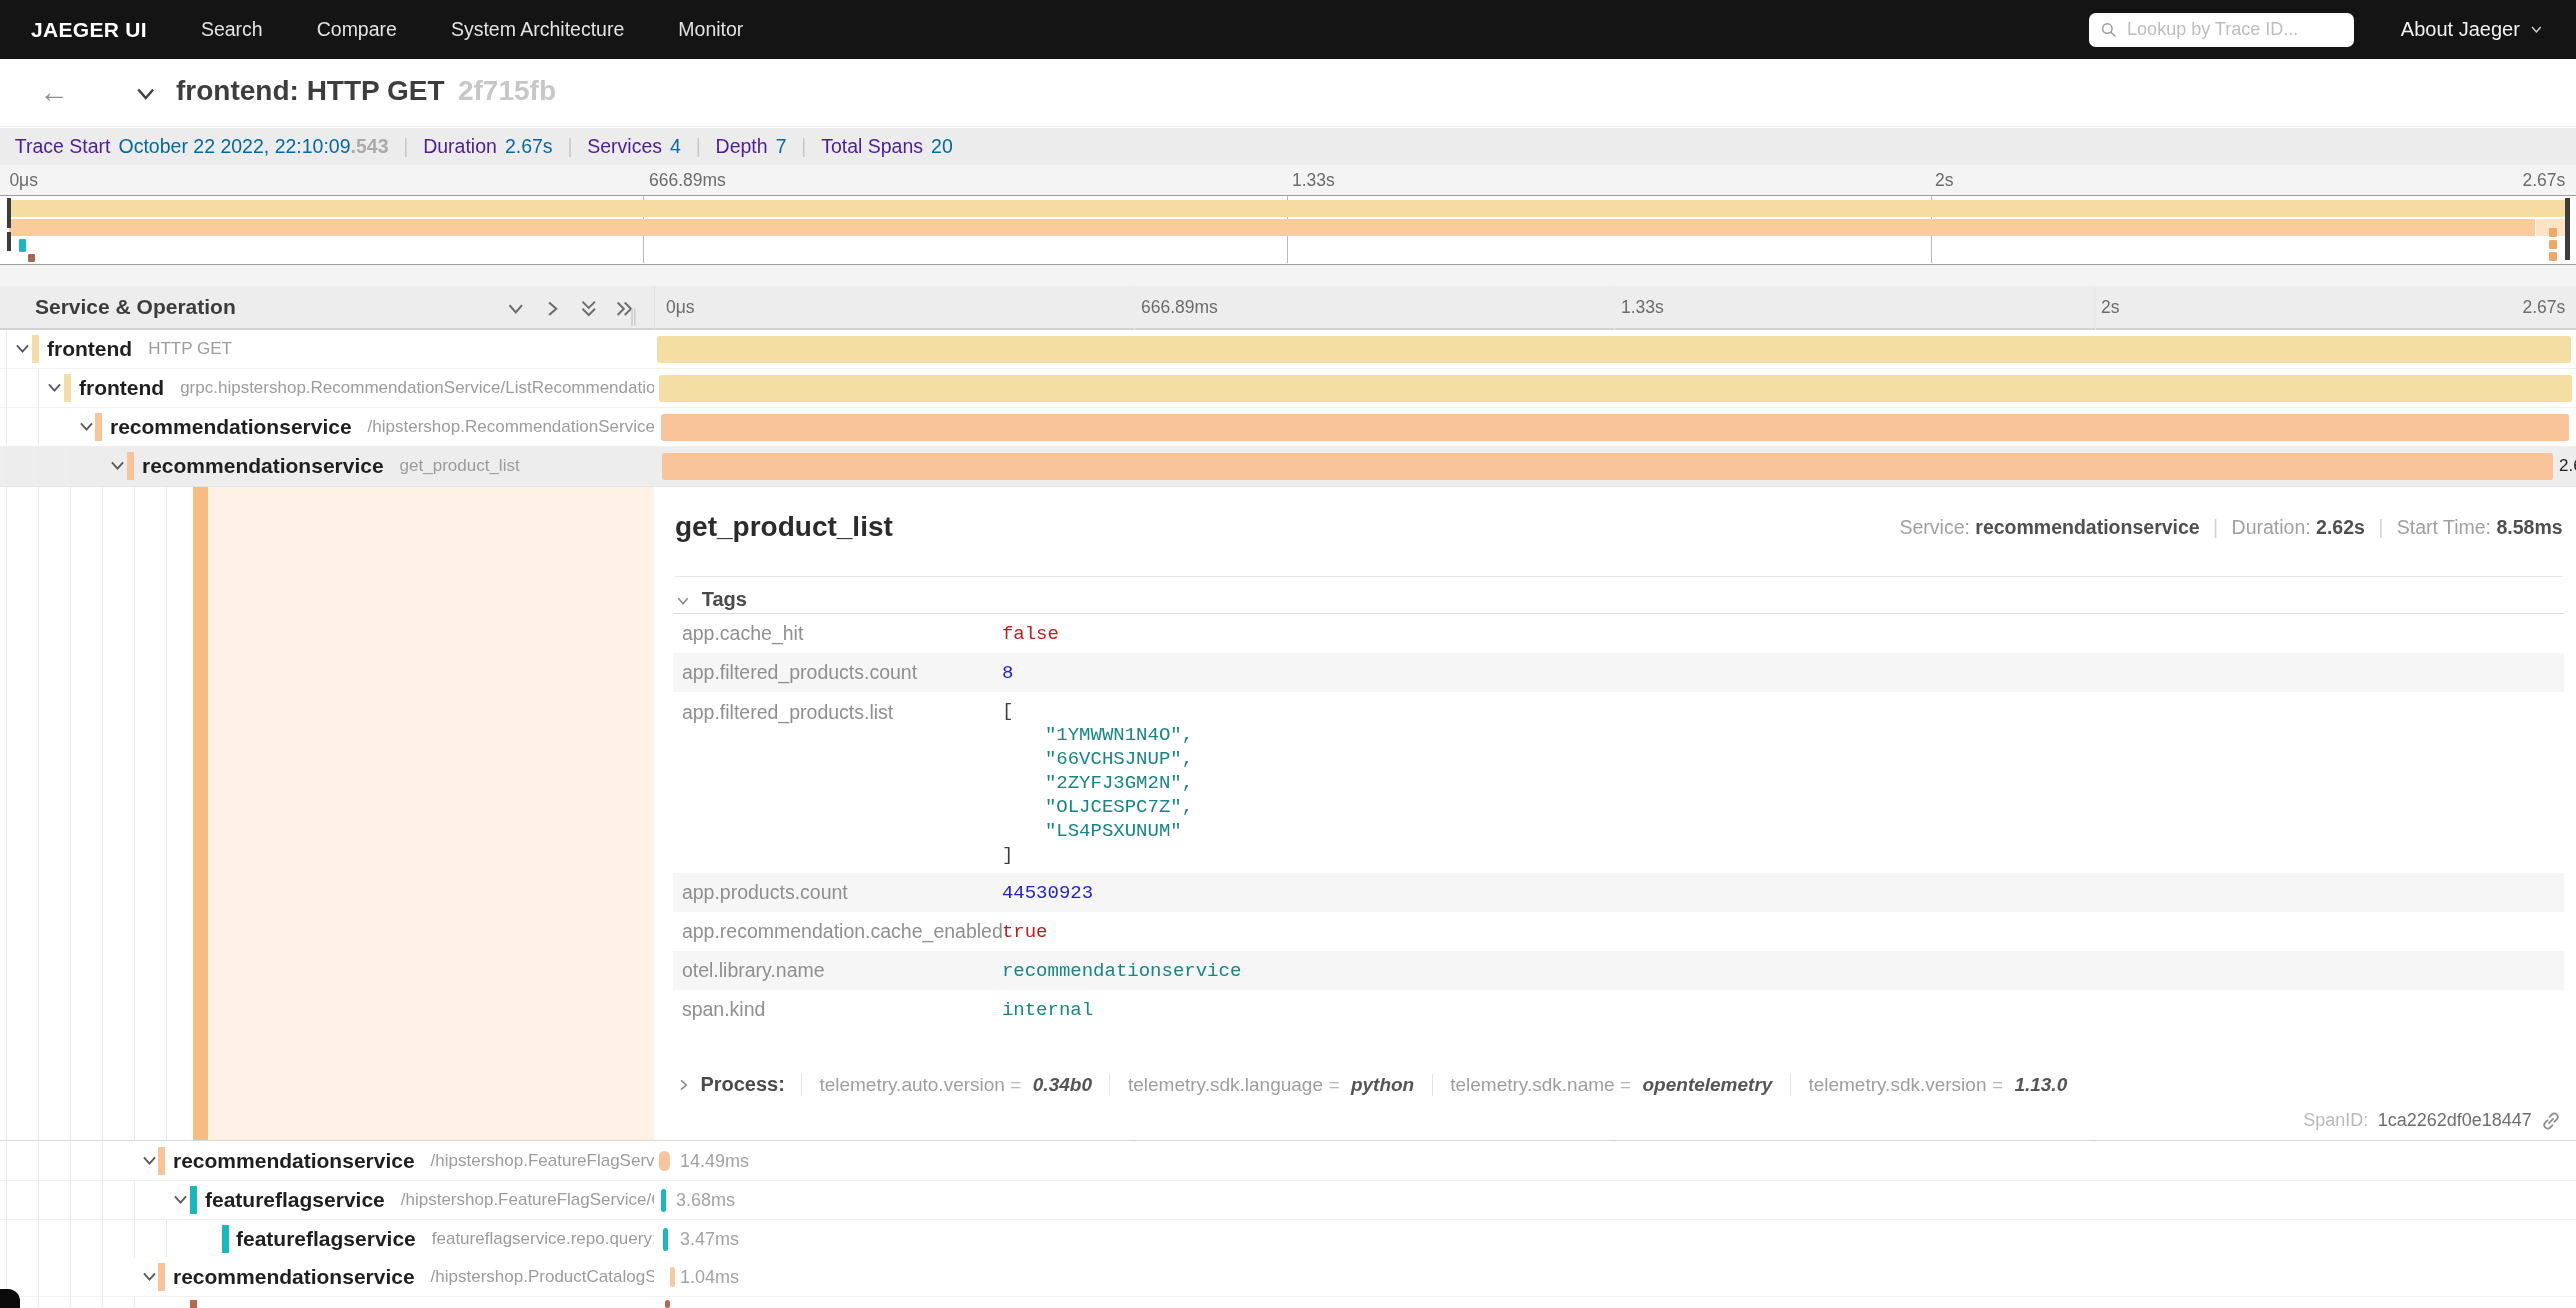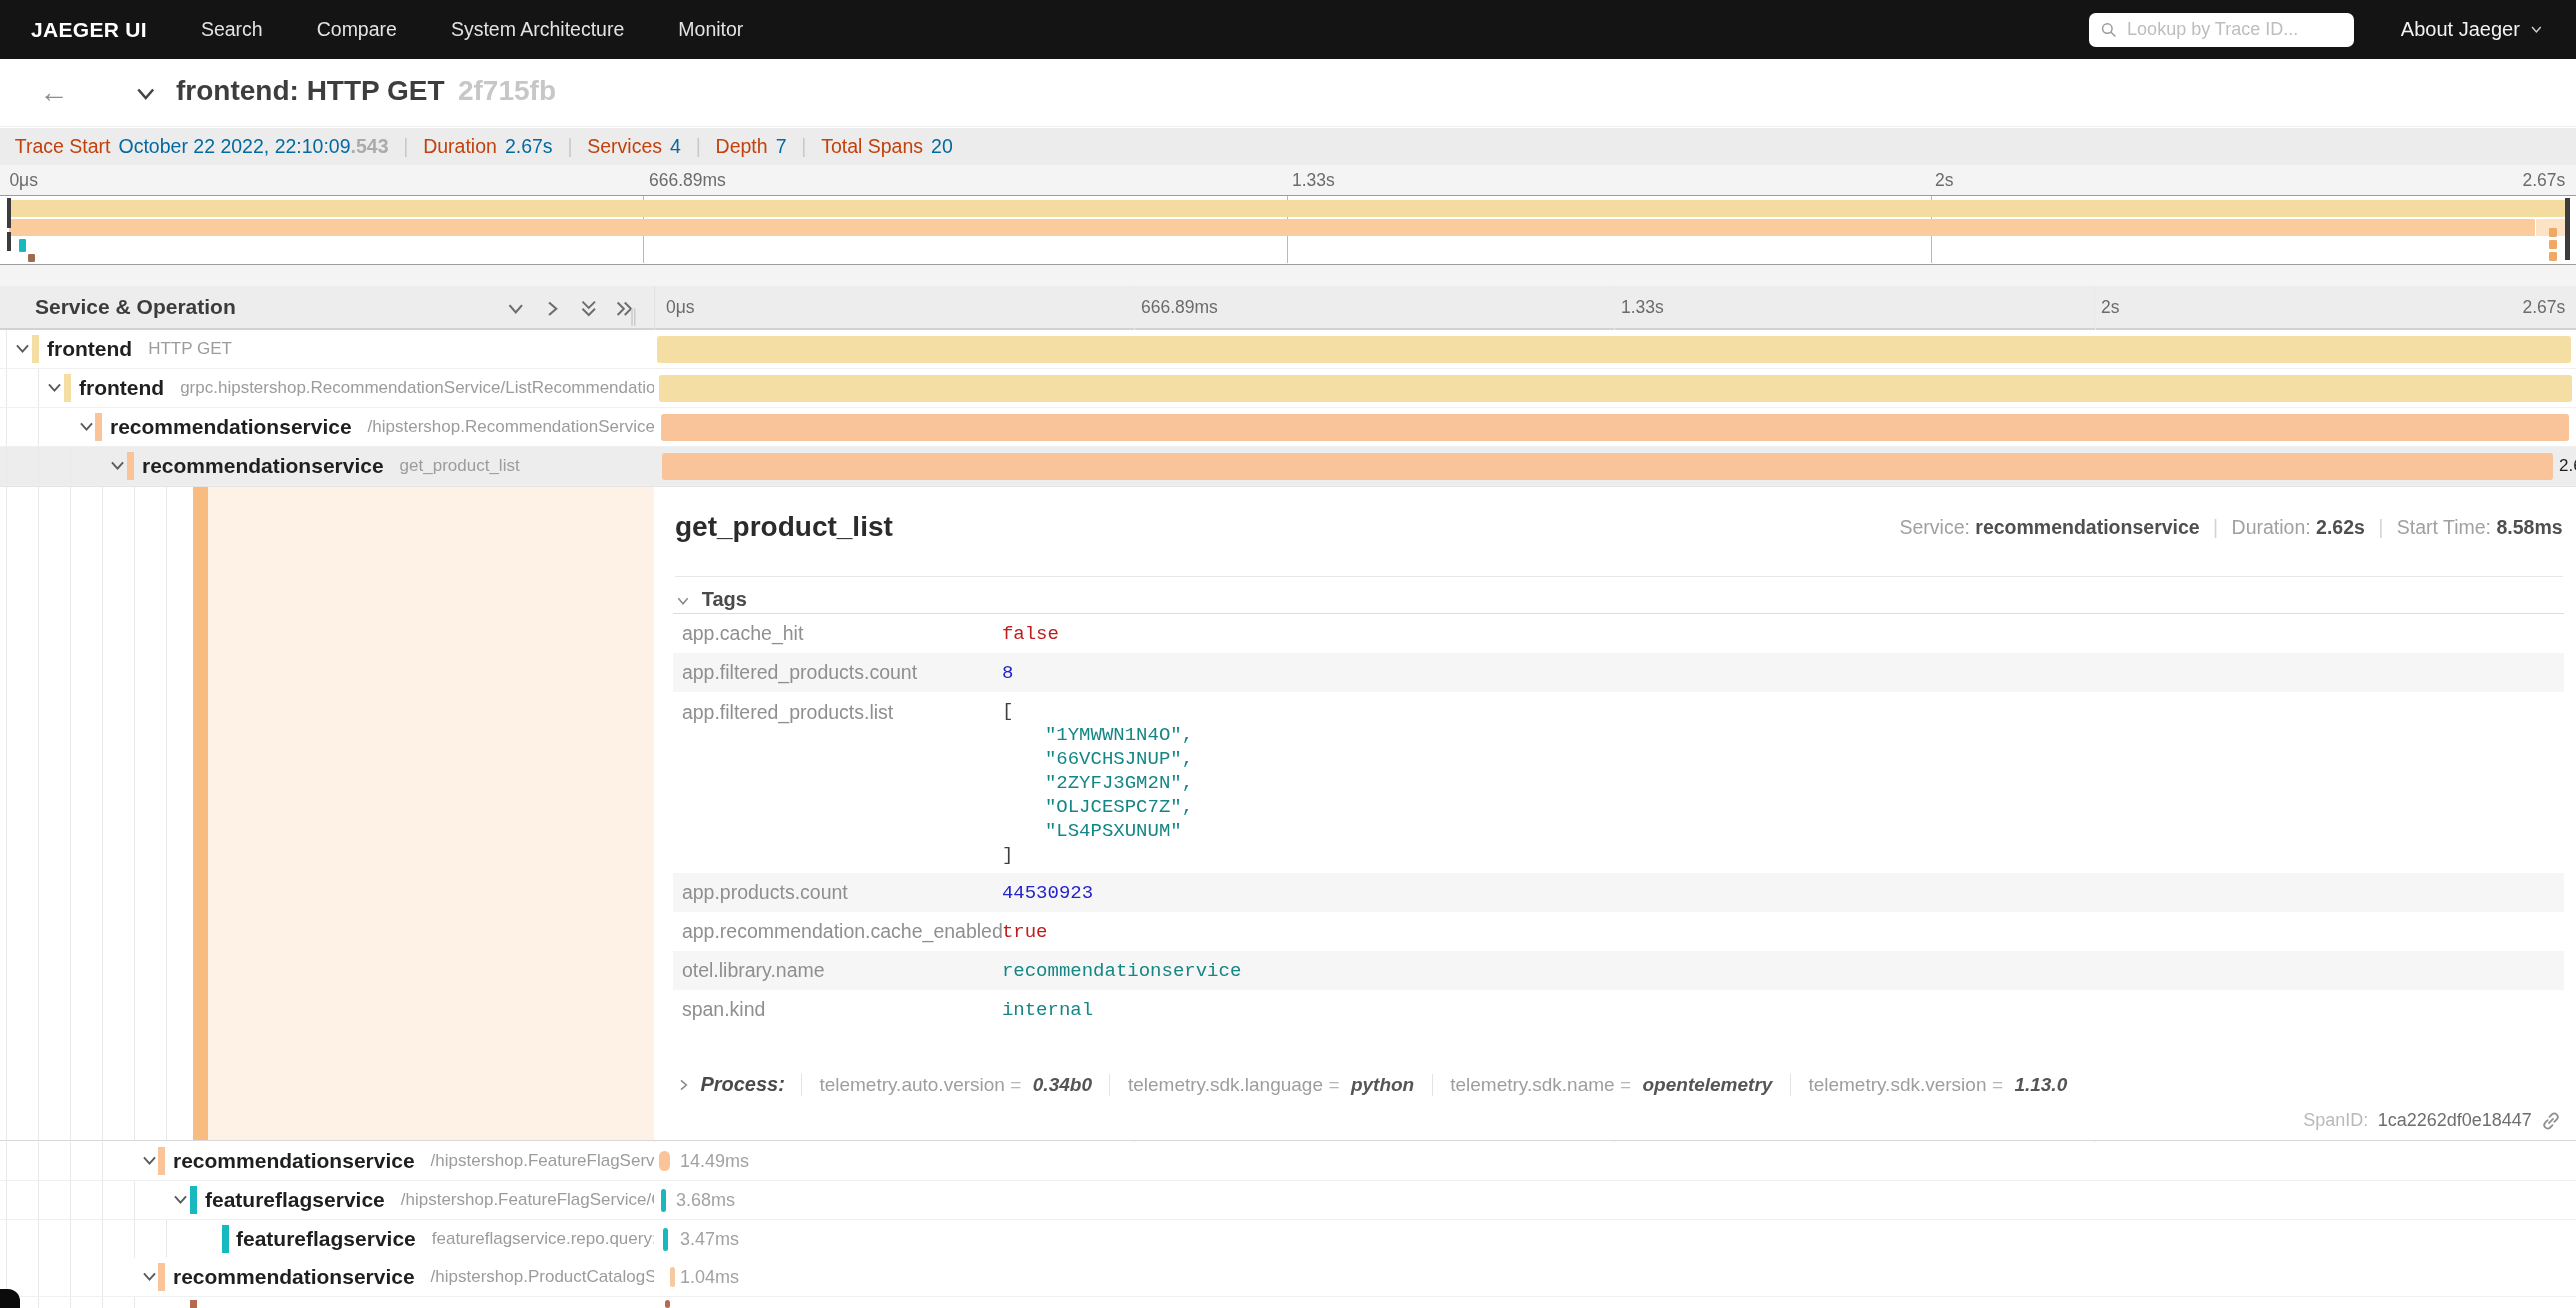--- a/index.html
+++ b/index.html
@@ -30,21 +30,21 @@
   .find-seg{width:164px;height:42px;border:1.3px solid #dcdcdc;border-radius:0 5.4px 5.4px 0;box-sizing:border-box;background:#f6f6f6;display:flex;align-items:center;justify-content:space-around;color:#cdcdcd;}
   .find-seg .ic{font-size:19px;line-height:1;}
   .btn{border:1.3px solid #dcdcdc;border-radius:5.4px;background:#fff;box-sizing:border-box;display:flex;align-items:center;justify-content:center;color:#595959;}
   .kbd-btn{left:2332px;top:73px;width:47px;height:42px;font-size:24px;}
   .view-btn{left:2391px;top:73px;width:165px;height:42px;font-size:20px;gap:10.7px;}
   .view-btn .chev-s{color:#9a9a9a;}
 
   
   .sumbar{left:0;top:128px;width:2576px;height:38px;background:#ececec;border-bottom:1.3px solid #e0e0e0;box-sizing:border-box;display:flex;align-items:center;font-size:19.5px;}
   .sumbar .grp{margin-left:14.8px;display:flex;align-items:center;white-space:nowrap;}
-  .sumbar .lbl{color:#c2410c;margin-right:8px;}
+  .sumbar .lbl{color:#4c1d95;margin-right:8px;}
   .sumbar .val{color:#0369a1;font-weight:normal;}
   .sumbar .frac{color:#ababab;font-weight:bold;}
   .sumbar .sep{color:#c9c9c9;margin-left:14.8px;}
 
   
   .mapwrap{left:0;top:165px;width:2576px;height:121px;background:#f4f4f4;}
   .map-axis{position:absolute;left:0;top:2.7px;width:2576px;height:27px;font-size:17.5px;color:#6b6b6b;}
   .map-axis span{position:absolute;top:2.7px;}
   .minimap{position:absolute;left:0;top:29.5px;width:2576px;height:70px;background:#fff;border-top:1.3px solid #9c9c9c;border-bottom:1.3px solid #9c9c9c;box-sizing:border-box;}
   .mm-grid{position:absolute;top:0;width:1.3px;height:67px;background:#b9b9b9;}
@@ -110,21 +110,21 @@
   .tkey{width:320px;padding-left:9.4px;color:#8f8f8f;flex:none;}
   .tval{font-family:"Liberation Mono",monospace;font-size:19px;}
   .v-bool{color:#bf1d1d;} .v-num{color:#2323cd;} .v-str{color:#148685;}
   .trow.list{align-items:flex-start;padding:6.7px 0;}
   .trow.list .tkey{padding-top:2.7px;}
   .jlist div{line-height:24px;}
   .jlist .itm{padding-left:43px;}
   .jlist .brk{color:#3f3f3f;}
   .proc-row{position:absolute;left:20px;top:586px;display:flex;align-items:center;font-size:19px;white-space:nowrap;}
   .proc-row .sc{color:#8a8a8a;margin-right:9.4px;}
-  .proc-row .plabel{font-weight:bold;color:#4a4a4a;margin-right:16px;font-size:20px;font-style:italic;}
+  .proc-row .plabel{font-weight:bold;color:#4a4a4a;margin-right:16px;font-size:20px;}
   .pitem{color:#9e9e9e;padding:0 17.5px;border-left:1.3px solid #e4e4e4;}
   .pitem:first-of-type{border-left:none;padding-left:0;}
   .pitem .pv{color:#555;font-weight:bold;margin-left:6px;font-style:italic;}
   .pitem .pe{margin:0 5.4px;color:#b5b5b5;}
   .spanid-row{position:absolute;right:14.8px;top:623px;display:flex;align-items:center;gap:9.4px;font-size:18px;}
   .spanid-row .sl{color:#b9b9b9;}
   .spanid-row .sv{color:#6e6e6e;}
 
   .blcorner{left:0;top:1289px;width:20px;height:19px;background:#0b0b0b;border-radius:0 12px 0 0;}
   .icn{display:inline-block;vertical-align:middle;}

